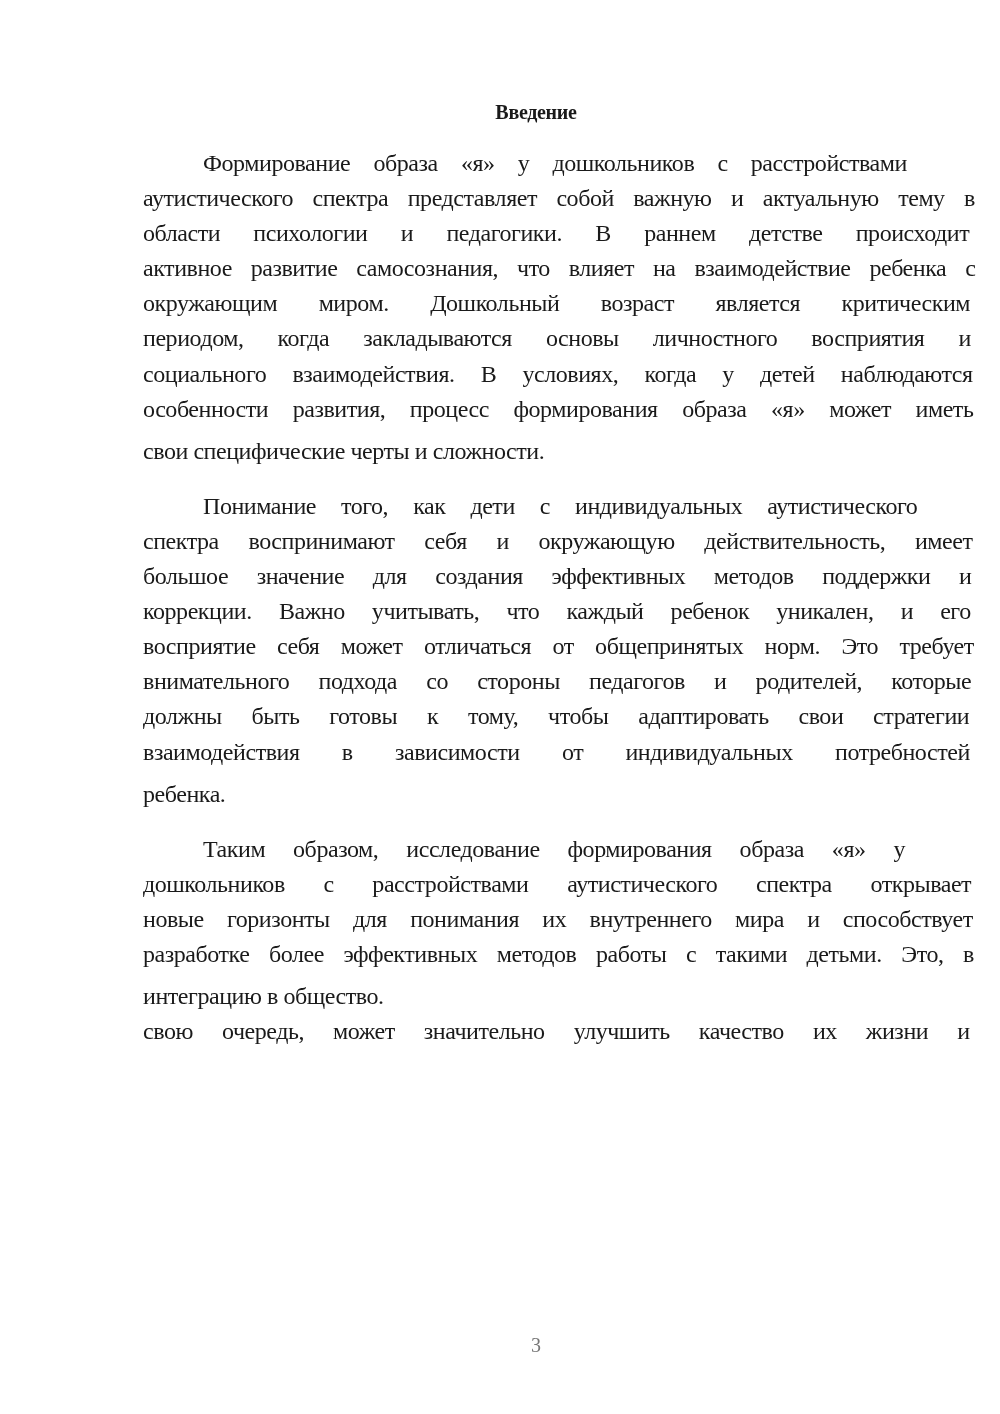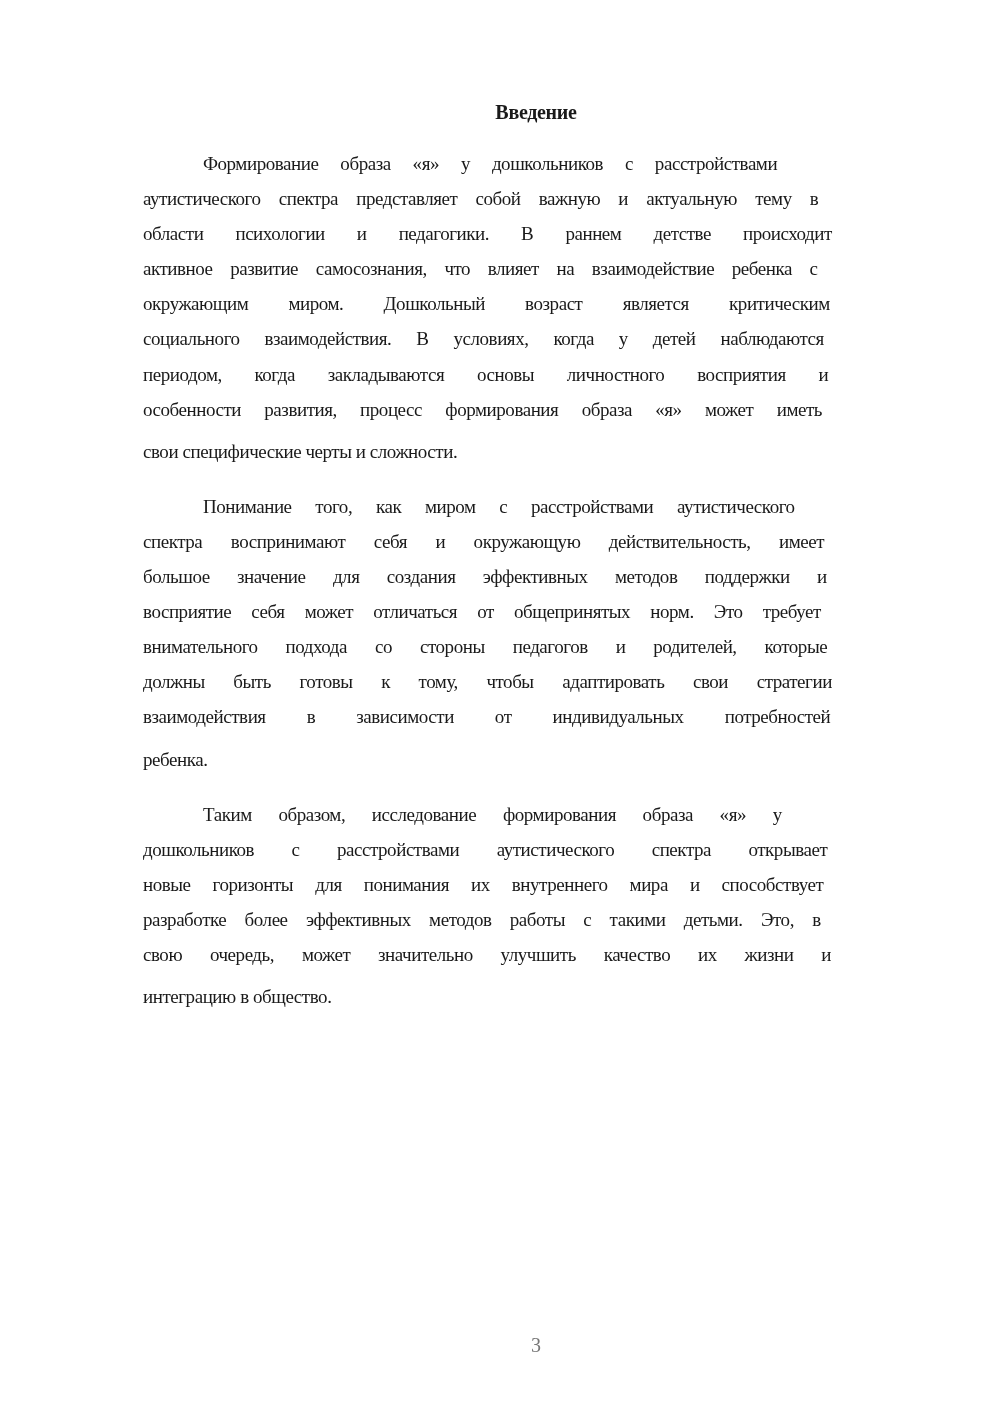--- a/index.html
+++ b/index.html
@@ -36,21 +36,21 @@
       position: absolute;
       left: 143px;
       width: 785px;
       top: 146px;
     }
     .para {
       margin: 0 0 20px 0;
     }
     .line {
       display: block;
-      font-size: 19px;
+      font-size: 24px;
       line-height: 35.1px;
       height: 35.1px;
       text-align: justify;
       text-align-last: justify;
       white-space: nowrap;
       overflow: visible;
       letter-spacing: -0.45px;
       word-spacing: 0px;
     }
     .line.first { text-indent: 60px; }
@@ -75,41 +75,42 @@
   <div class="title">Введение</div>
 
   <div class="body-text">
 
     <div class="para">
       <span class="line first" style="word-spacing: 17.6224px; text-align: left; text-align-last: left;">Формирование образа «я» у дошкольников с расстройствами</span>
       <span class="line" style="word-spacing: 13.8672px; text-align: left; text-align-last: left;">аутистического спектра представляет собой важную и актуальную тему в</span>
       <span class="line" style="word-spacing: 27.7478px; text-align: center; text-align-last: left;">области психологии и педагогики. В раннем детстве происходит</span>
       <span class="line" style="word-spacing: 13.3086px; text-align: left; text-align-last: left;">активное развитие самосознания, что влияет на взаимодействие ребенка с</span>
       <span class="line" style="word-spacing: 35.8813px; text-align: center; text-align-last: left;">окружающим миром. Дошкольный возраст является критическим</span>
+      <span class="line" style="word-spacing: 28.4505px; text-align: left; text-align-last: left;">периодом, когда закладываются основы личностного восприятия и</span>
       <span class="line" style="word-spacing: 20.6317px; text-align: left; text-align-last: left;">социального взаимодействия. В условиях, когда у детей наблюдаются</span>
-      <span class="line" style="word-spacing: 28.4505px; text-align: left; text-align-last: left;">периодом, когда закладываются основы личностного восприятия и</span>
       <span class="line" style="word-spacing: 18.9866px; text-align: left; text-align-last: left;">особенности развития, процесс формирования образа «я» может иметь</span>
       <span class="line last">свои специфические черты и сложности.</span>
     </div>
 
     <div class="para">
-      <span class="line first" style="word-spacing: 19.4479px; text-align: left; text-align-last: left;">Понимание того, как миром с расстройствами аутистического</span>
+      <span class="line first" style="word-spacing: 19.4479px; text-align: left; text-align-last: left;">Понимание того, как дети с индивидуальных аутистического</span>
       <span class="line" style="word-spacing: 24.1328px; text-align: left; text-align-last: left;">спектра воспринимают себя и окружающую действительность, имеет</span>
       <span class="line" style="word-spacing: 23.0357px; text-align: left; text-align-last: left;">большое значение для создания эффективных методов поддержки и</span>
+      <span class="line" style="word-spacing: 21.5605px; text-align: left; text-align-last: left;">коррекции. Важно учитывать, что каждый ребенок уникален, и его</span>
       <span class="line" style="word-spacing: 15.8281px; text-align: left; text-align-last: left;">восприятие себя может отличаться от общепринятых норм. Это требует</span>
       <span class="line" style="word-spacing: 23.6406px; text-align: left; text-align-last: left;">внимательного подхода со стороны педагогов и родителей, которые</span>
       <span class="line" style="word-spacing: 24.2559px; text-align: center; text-align-last: left;">должны быть готовы к тому, чтобы адаптировать свои стратегии</span>
       <span class="line" style="word-spacing: 36.7281px; text-align: right; text-align-last: left;">взаимодействия в зависимости от индивидуальных потребностей</span>
       <span class="line last">ребенка.</span>
     </div>
 
     <div class="para">
       <span class="line first" style="word-spacing: 22.3594px; text-align: left; text-align-last: left;">Таким образом, исследование формирования образа «я» у</span>
       <span class="line" style="word-spacing: 33.1344px; text-align: left; text-align-last: left;">дошкольников с расстройствами аутистического спектра открывает</span>
       <span class="line" style="word-spacing: 17.7012px; text-align: left; text-align-last: left;">новые горизонты для понимания их внутреннего мира и способствует</span>
       <span class="line" style="word-spacing: 13.9948px; text-align: left; text-align-last: left;">разработке более эффективных методов работы с такими детьми. Это, в</span>
+      <span class="line last">интеграцию в общество.</span>
       <span class="line" style="word-spacing: 23.4727px; text-align: left; text-align-last: left;">свою очередь, может значительно улучшить качество их жизни и</span>
-      <span class="line last">интеграцию в общество.</span>
     </div>
   </div>
 
   <div class="page-number">3</div>
 </div>
 
 </body></html>

